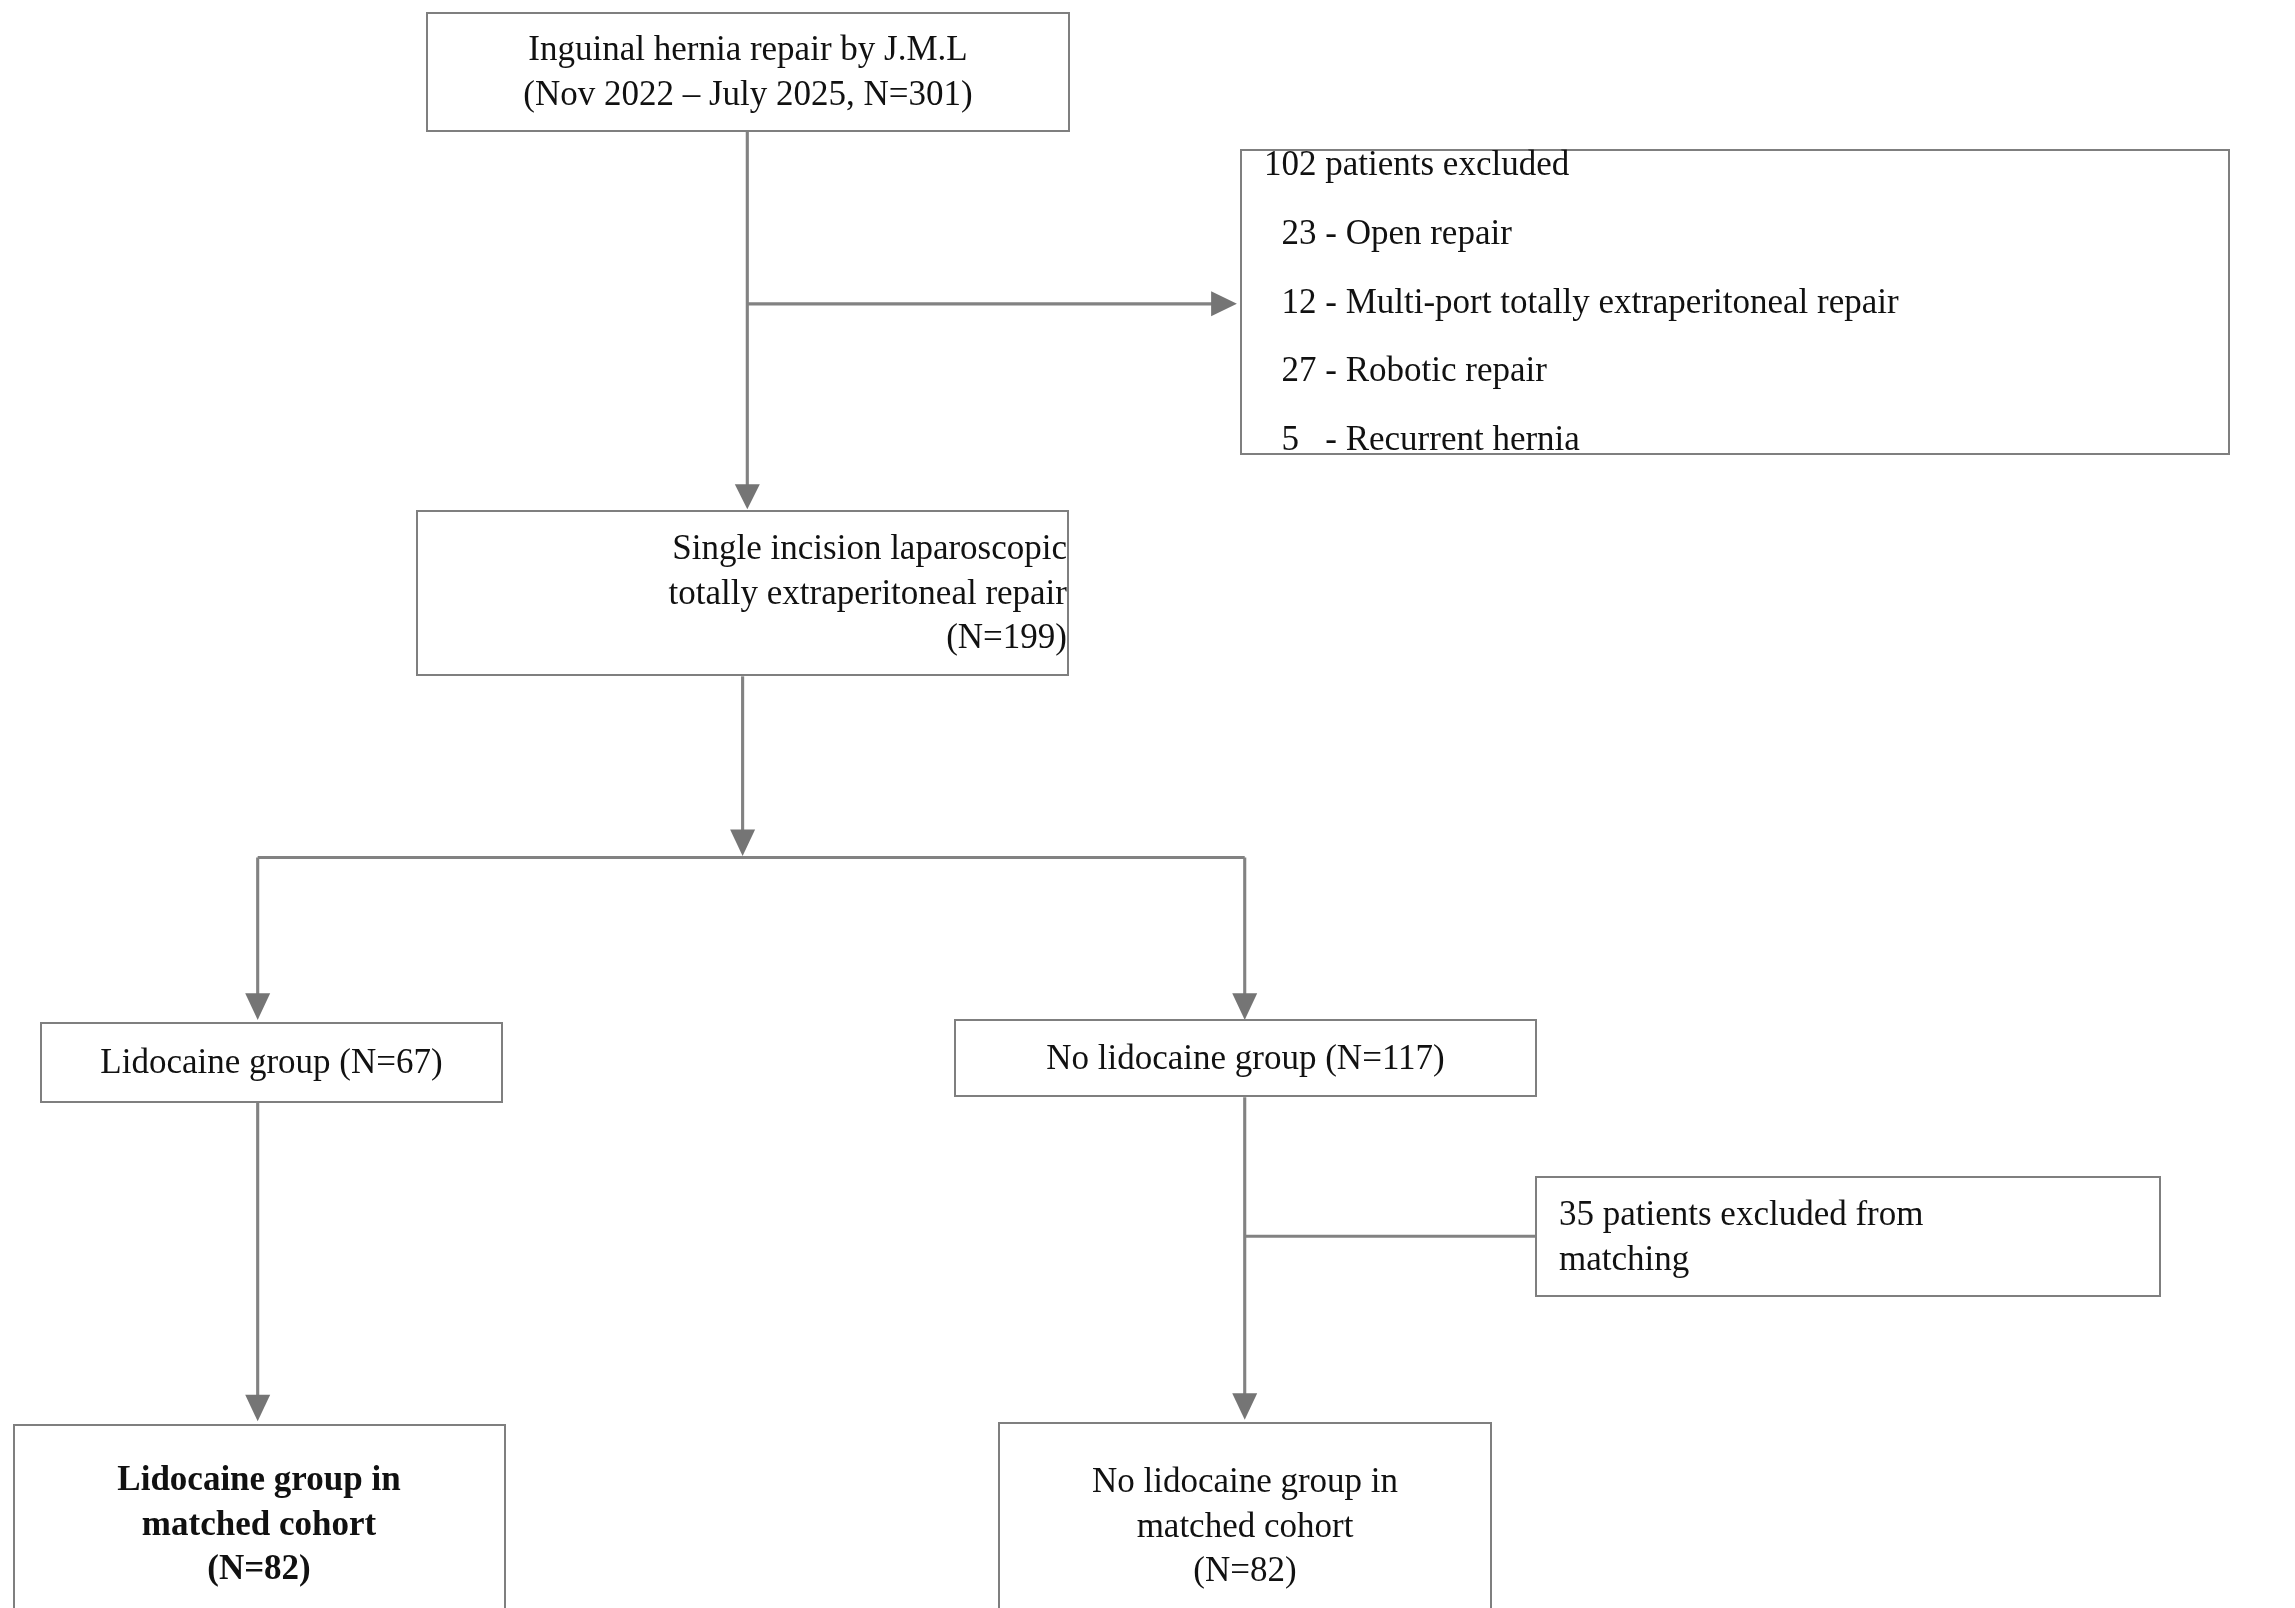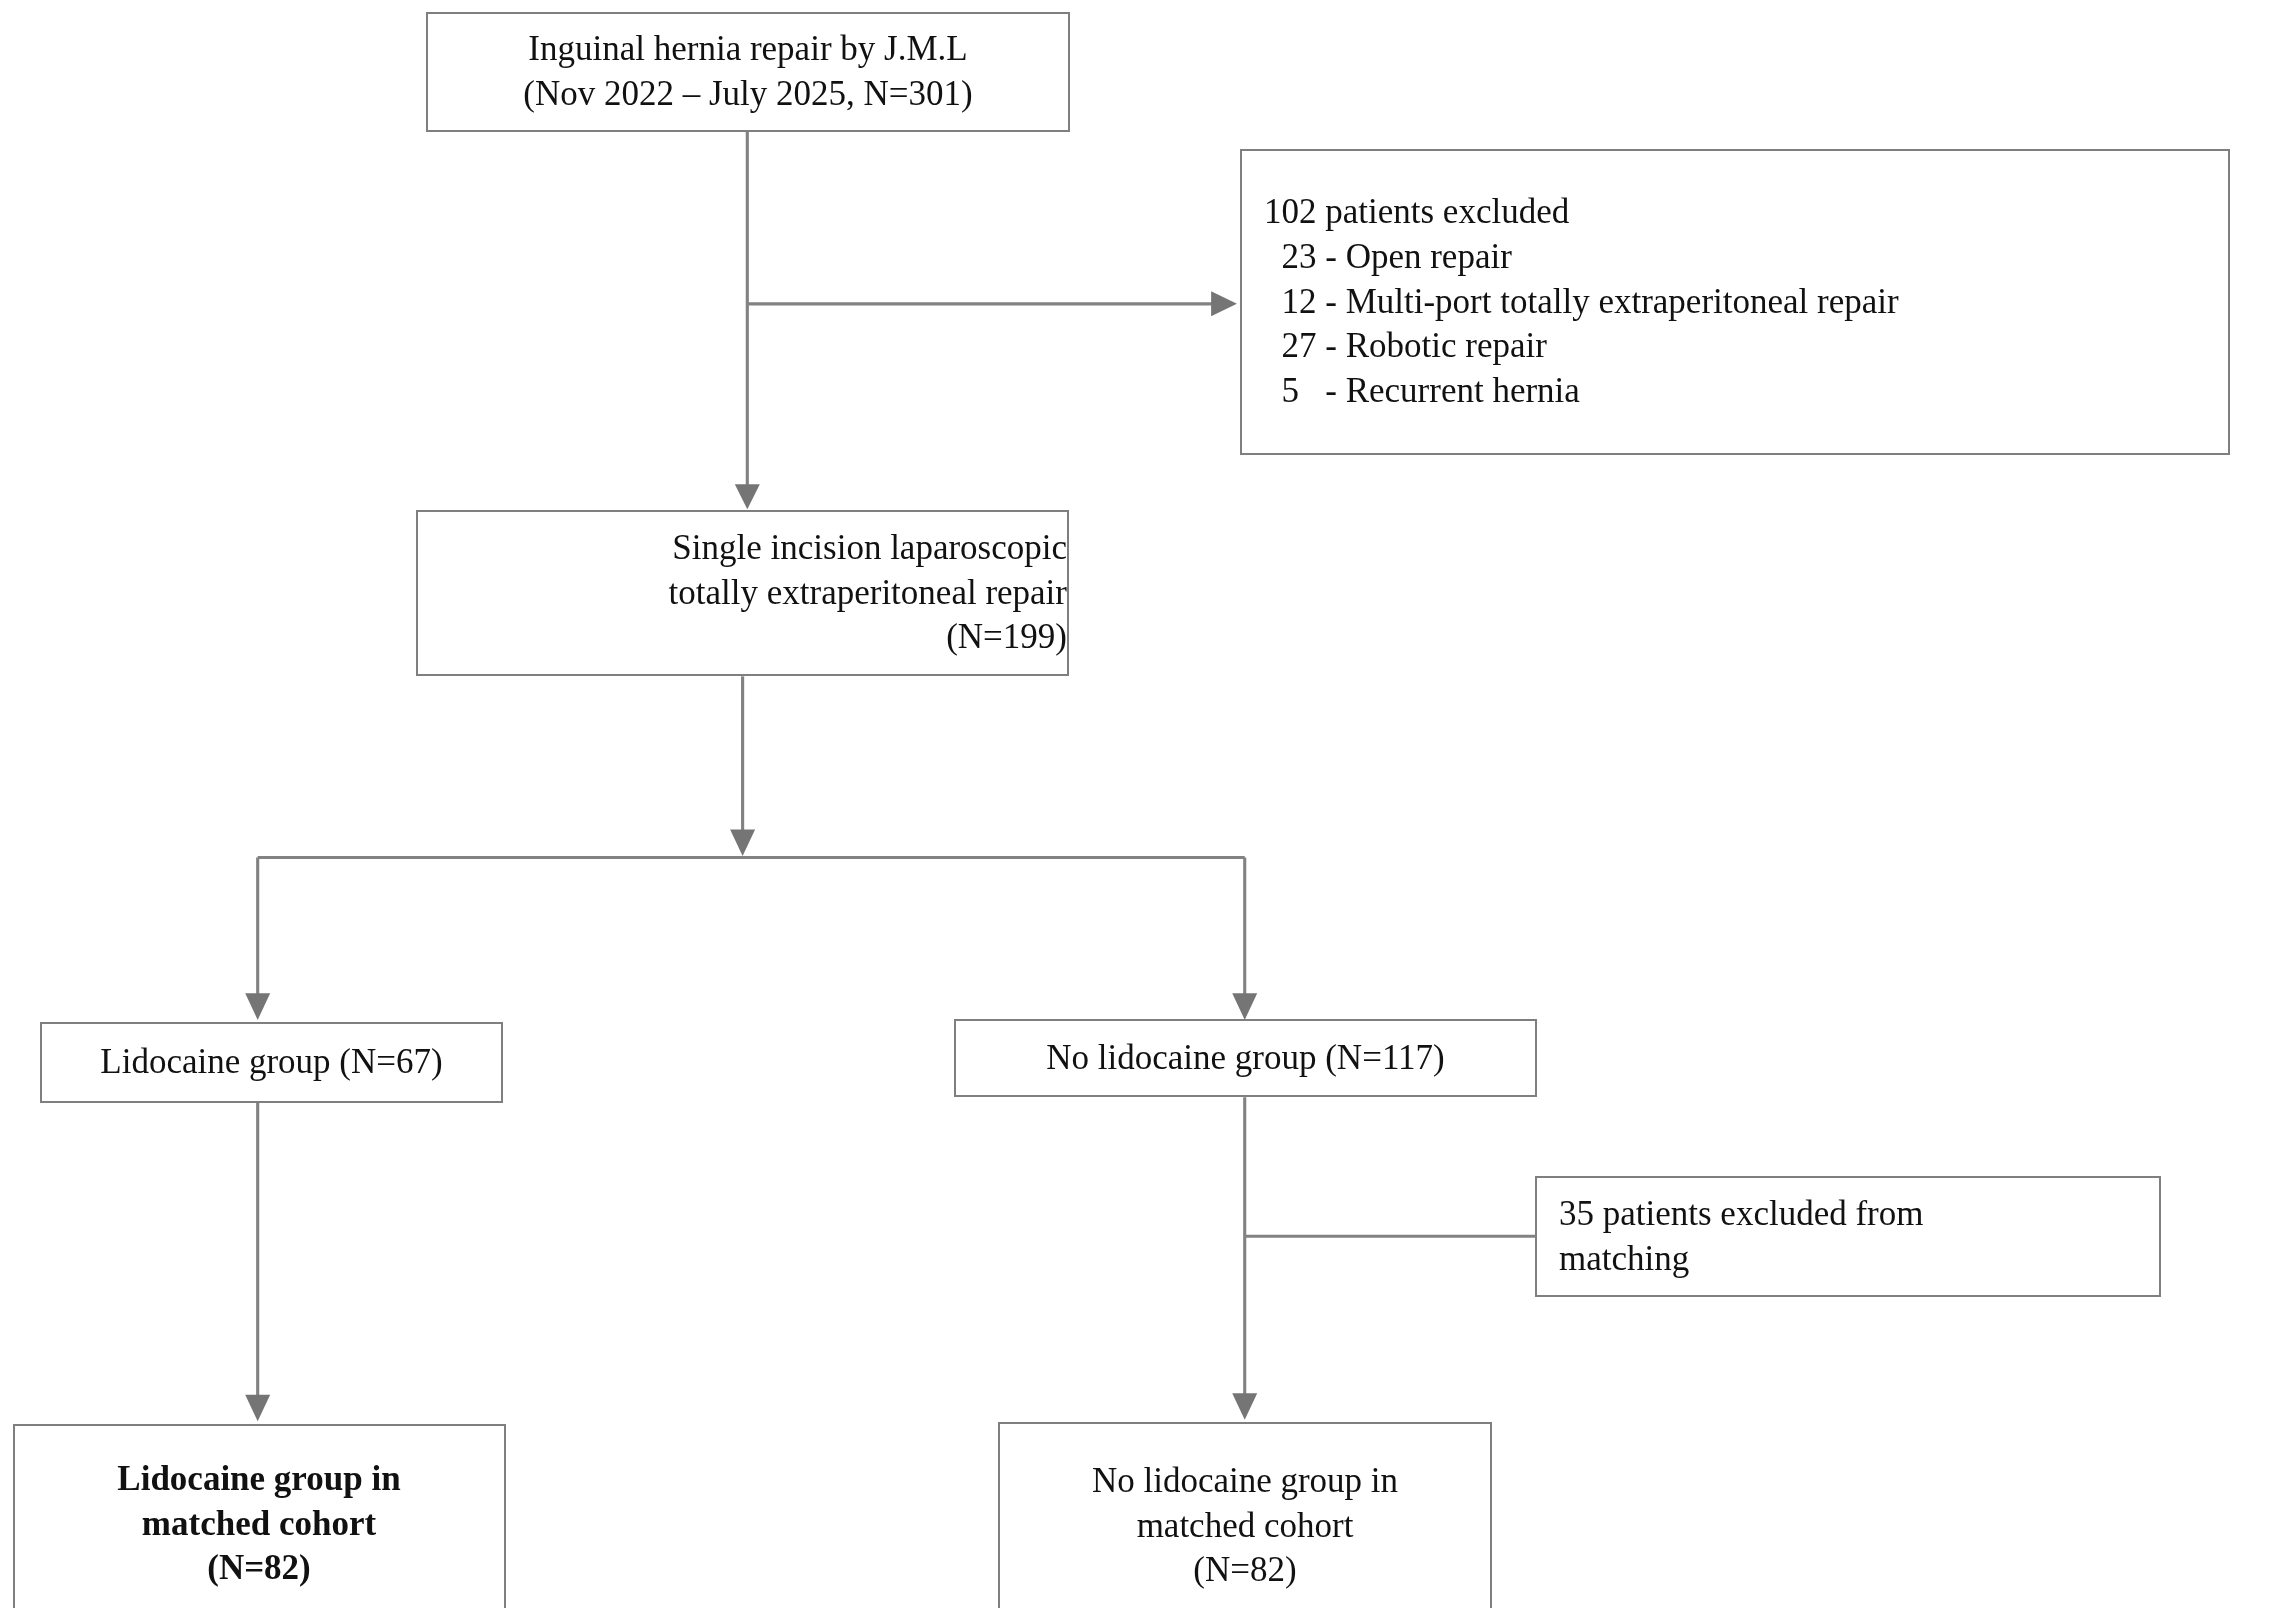--- a/index.html
+++ b/index.html
@@ -69,21 +69,21 @@
 
     <line x1="1594" y1="1583" x2="2050" y2="1583"></line>
     <polygon points="2048,1567 2048,1599 2081,1583"></polygon>
   </svg>
 
   <div class="node centered" style="left:426px;top:11.7px;width:644px;height:120px;">
     <div class="ln">Inguinal hernia repair by J.M.L</div>
     <div class="ln">(Nov 2022 – July 2025, N=301)</div>
   </div>
 
-  <div class="node leftalign pad-lg" style="left:1240px;top:149px;width:990px;height:306px;">
+  <div class="node leftalign pad-lg" style="left:1240px;top:149px;width:990px;height:306px;gap:24px;">
     <div class="ln">102 patients excluded</div>
     <div class="ln">  23 - Open repair</div>
     <div class="ln">  12 - Multi-port totally extraperitoneal repair</div>
     <div class="ln">  27 - Robotic repair</div>
     <div class="ln">  5   - Recurrent hernia</div>
   </div>
 
   <div class="node centered" style="left:416px;top:510px;width:653px;height:166px;align-items:flex-end;">
     <div class="ln">Single incision laparoscopic</div>
     <div class="ln">totally extraperitoneal repair</div>

